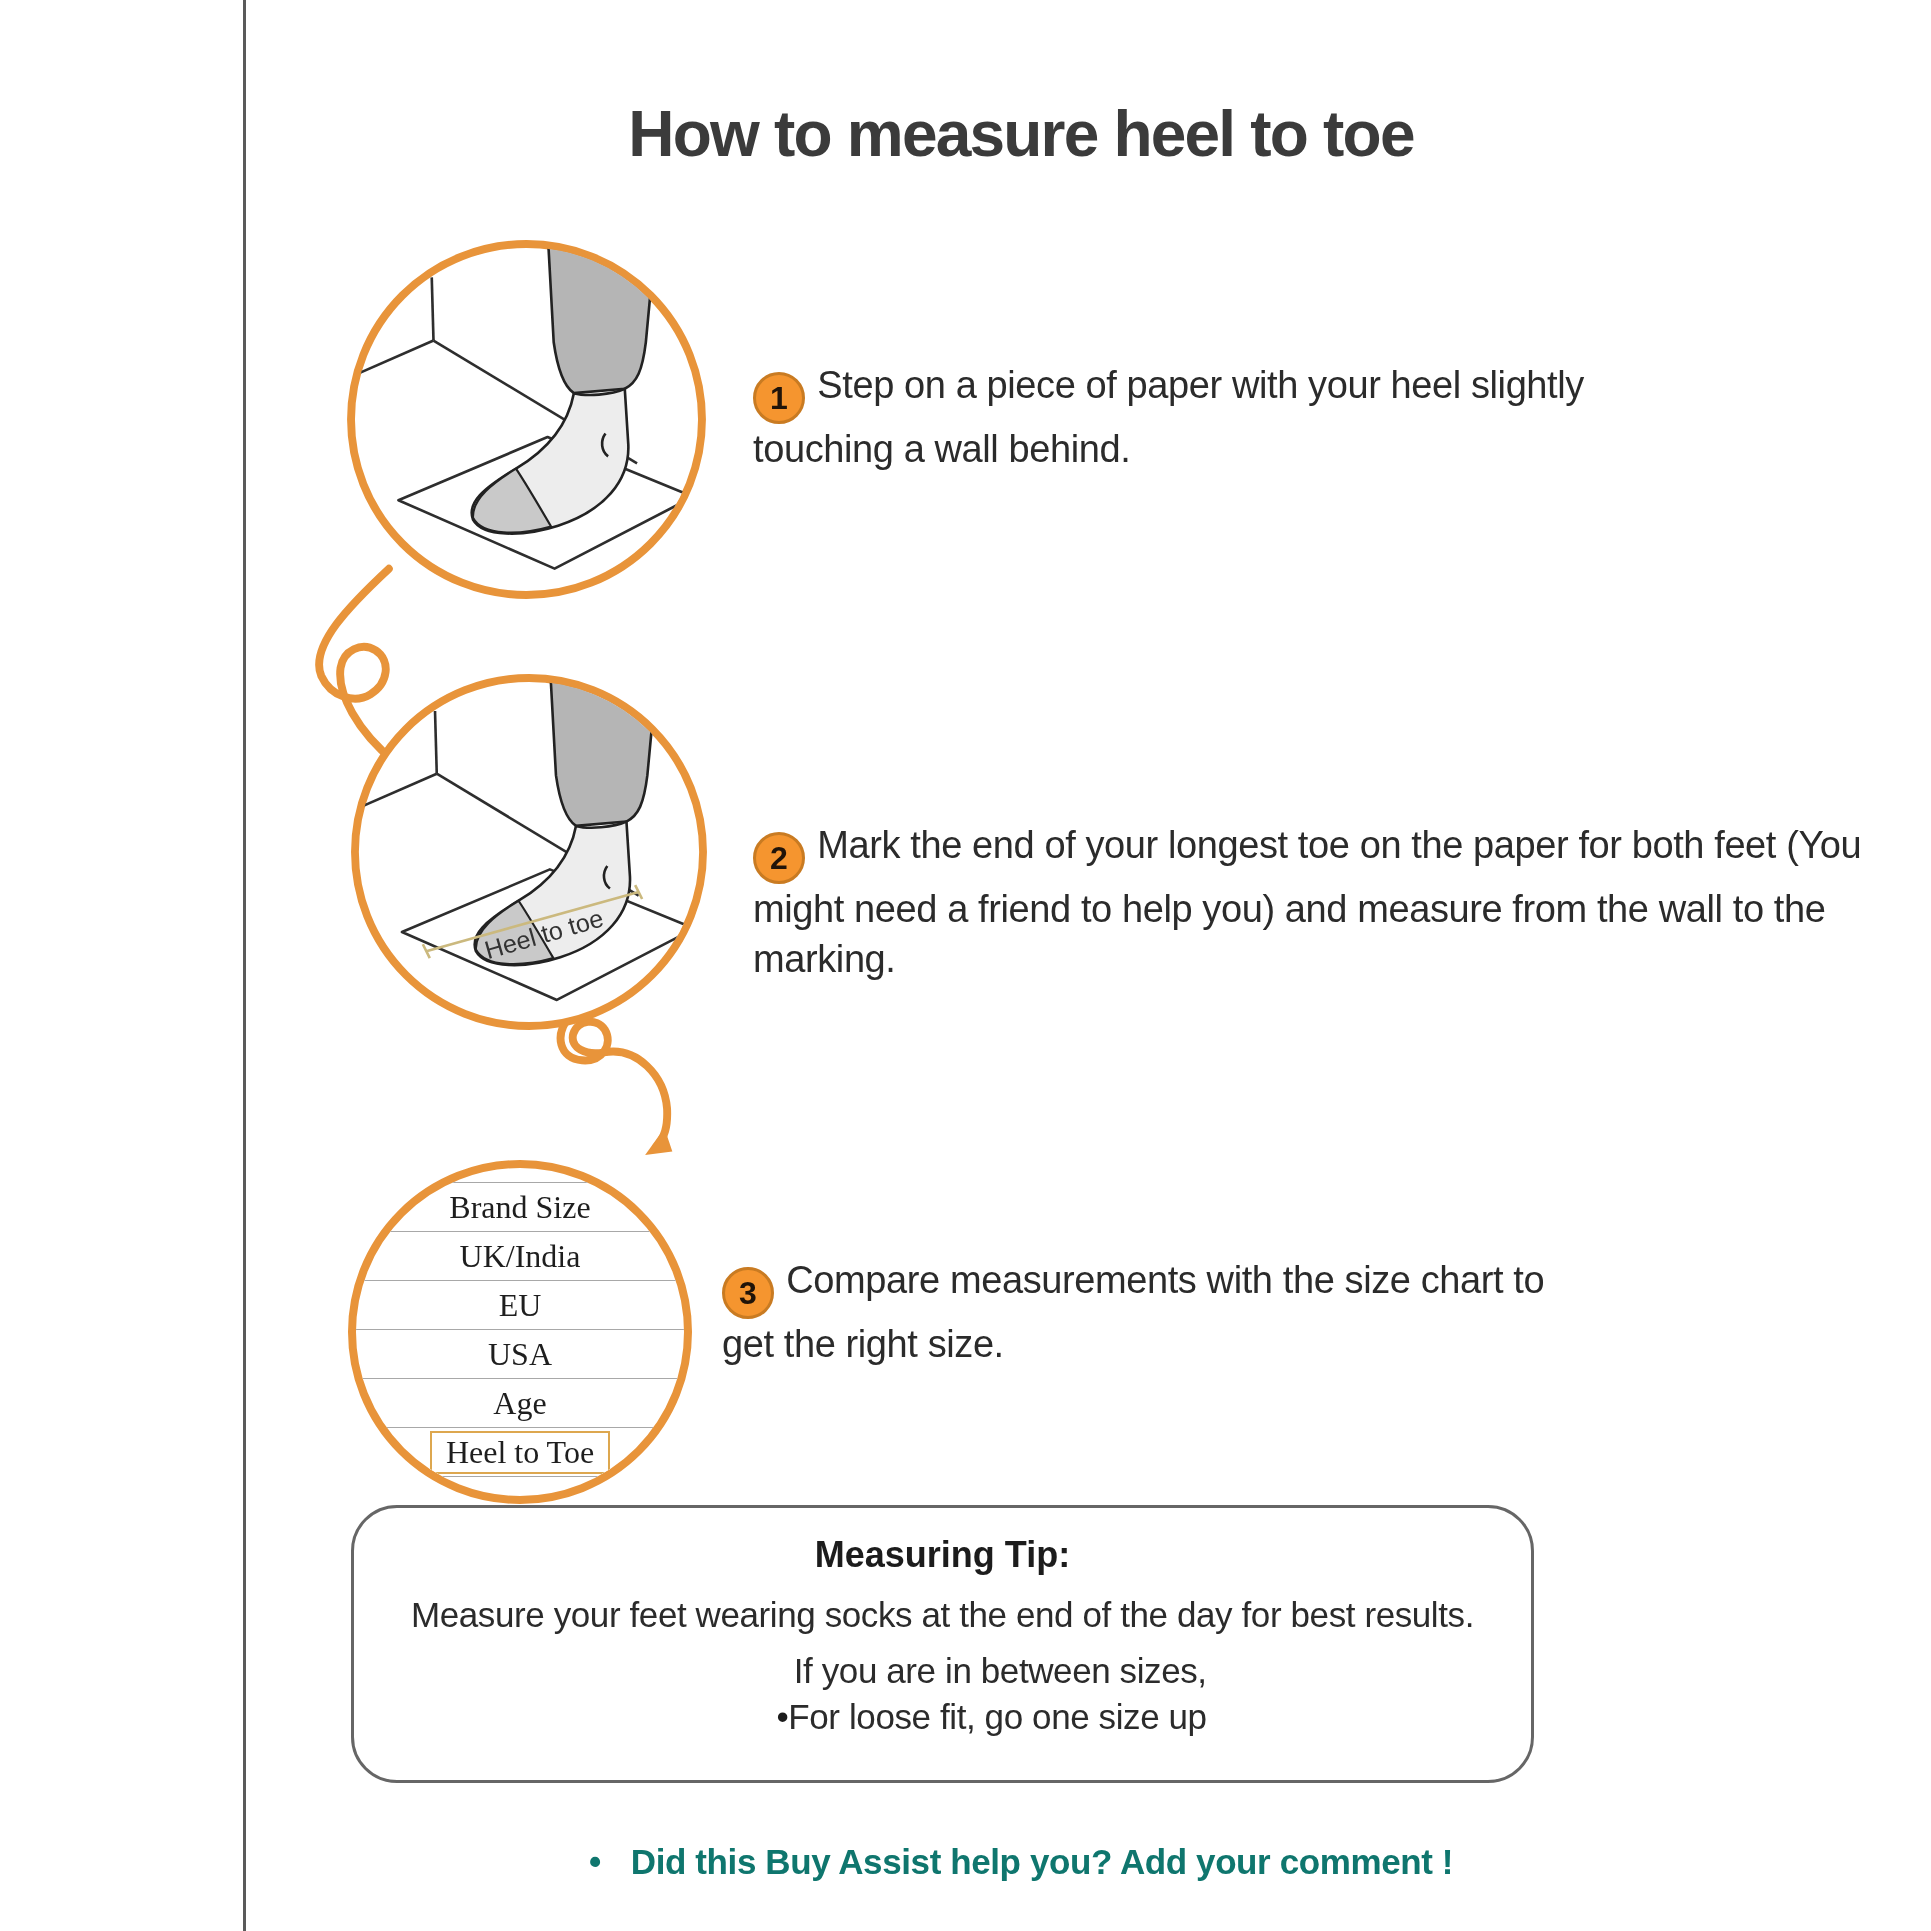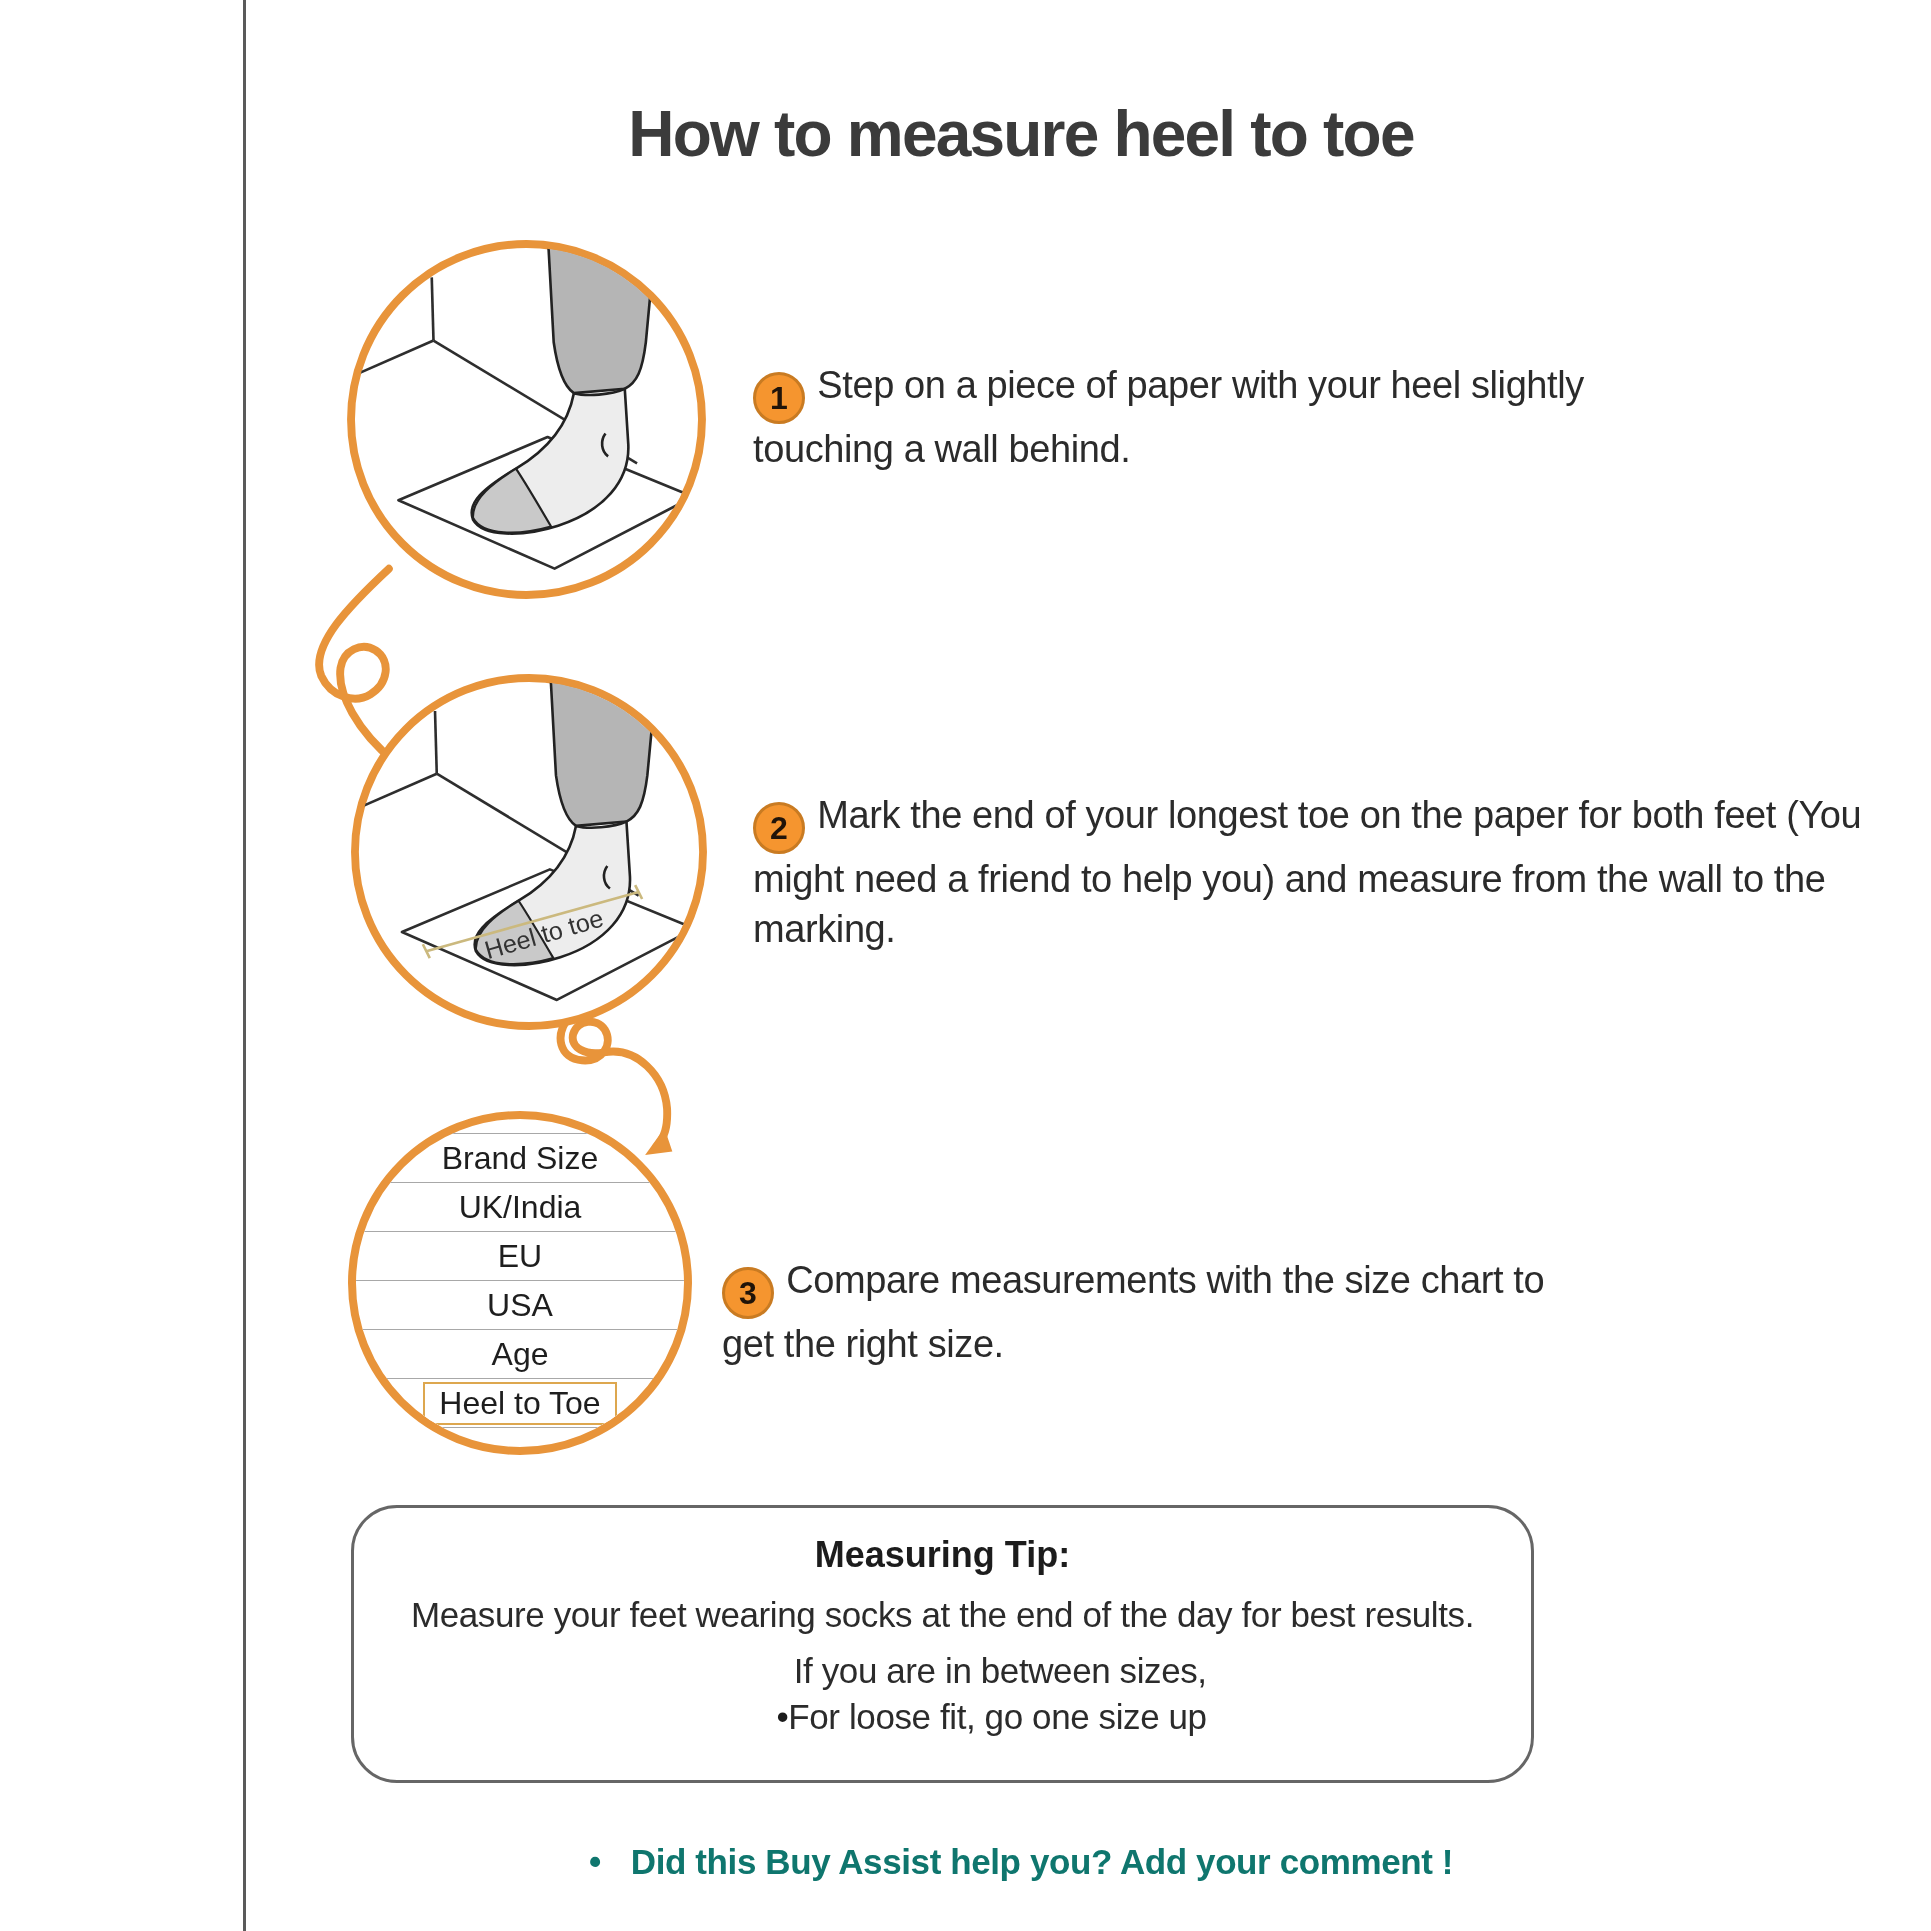--- a/index.html
+++ b/index.html
@@ -17,25 +17,25 @@
   .step{
     position:absolute;font-size:38px;line-height:50px;letter-spacing:-0.4px;color:#2b2b2b;
   }
   .step .badge{
     display:inline-block;width:46px;height:46px;border-radius:50%;
     background:#F5952F;border:3.5px solid #C97B22;color:#201409;
     font-weight:700;font-size:32px;line-height:46px;text-align:center;
     margin-right:12.3px;vertical-align:-11.4px;letter-spacing:0;
   }
   #step-1{left:753px;top:360px;width:913px;}
-  #step-2{left:753px;top:790px;width:1141px;}
+  #step-2{left:753px;top:820px;width:1141px;}
   #step-3{left:722px;top:1255px;width:878px;}
   .chart-circle{
-    position:absolute;left:348px;top:1111px;width:328px;height:328px;
-    background:#fff;border:8px solid #E8943A;border-radius:50%;overflow:hidden;
+    position:absolute;left:348px;top:1160px;width:328px;height:328px;
+    background:#fff;border:8px solid #E8943A;border-radius:50%;overflow:hidden;font-family:Liberation Serif, serif;
   }
   .chart-rows{padding-top:14px;}
   .chart-row{
     height:48px;line-height:48px;text-align:center;font-size:32px;color:#1e1e1e;
     border-top:1.8px solid #a8a8a8;
   }
   .chart-row.last{border-bottom:1.8px solid #a8a8a8;}
   .hbox{
     display:inline-block;border:2.6px solid #DDA74F;line-height:39px;padding:0 14px;
     margin-top:2.6px;background:#fff;

